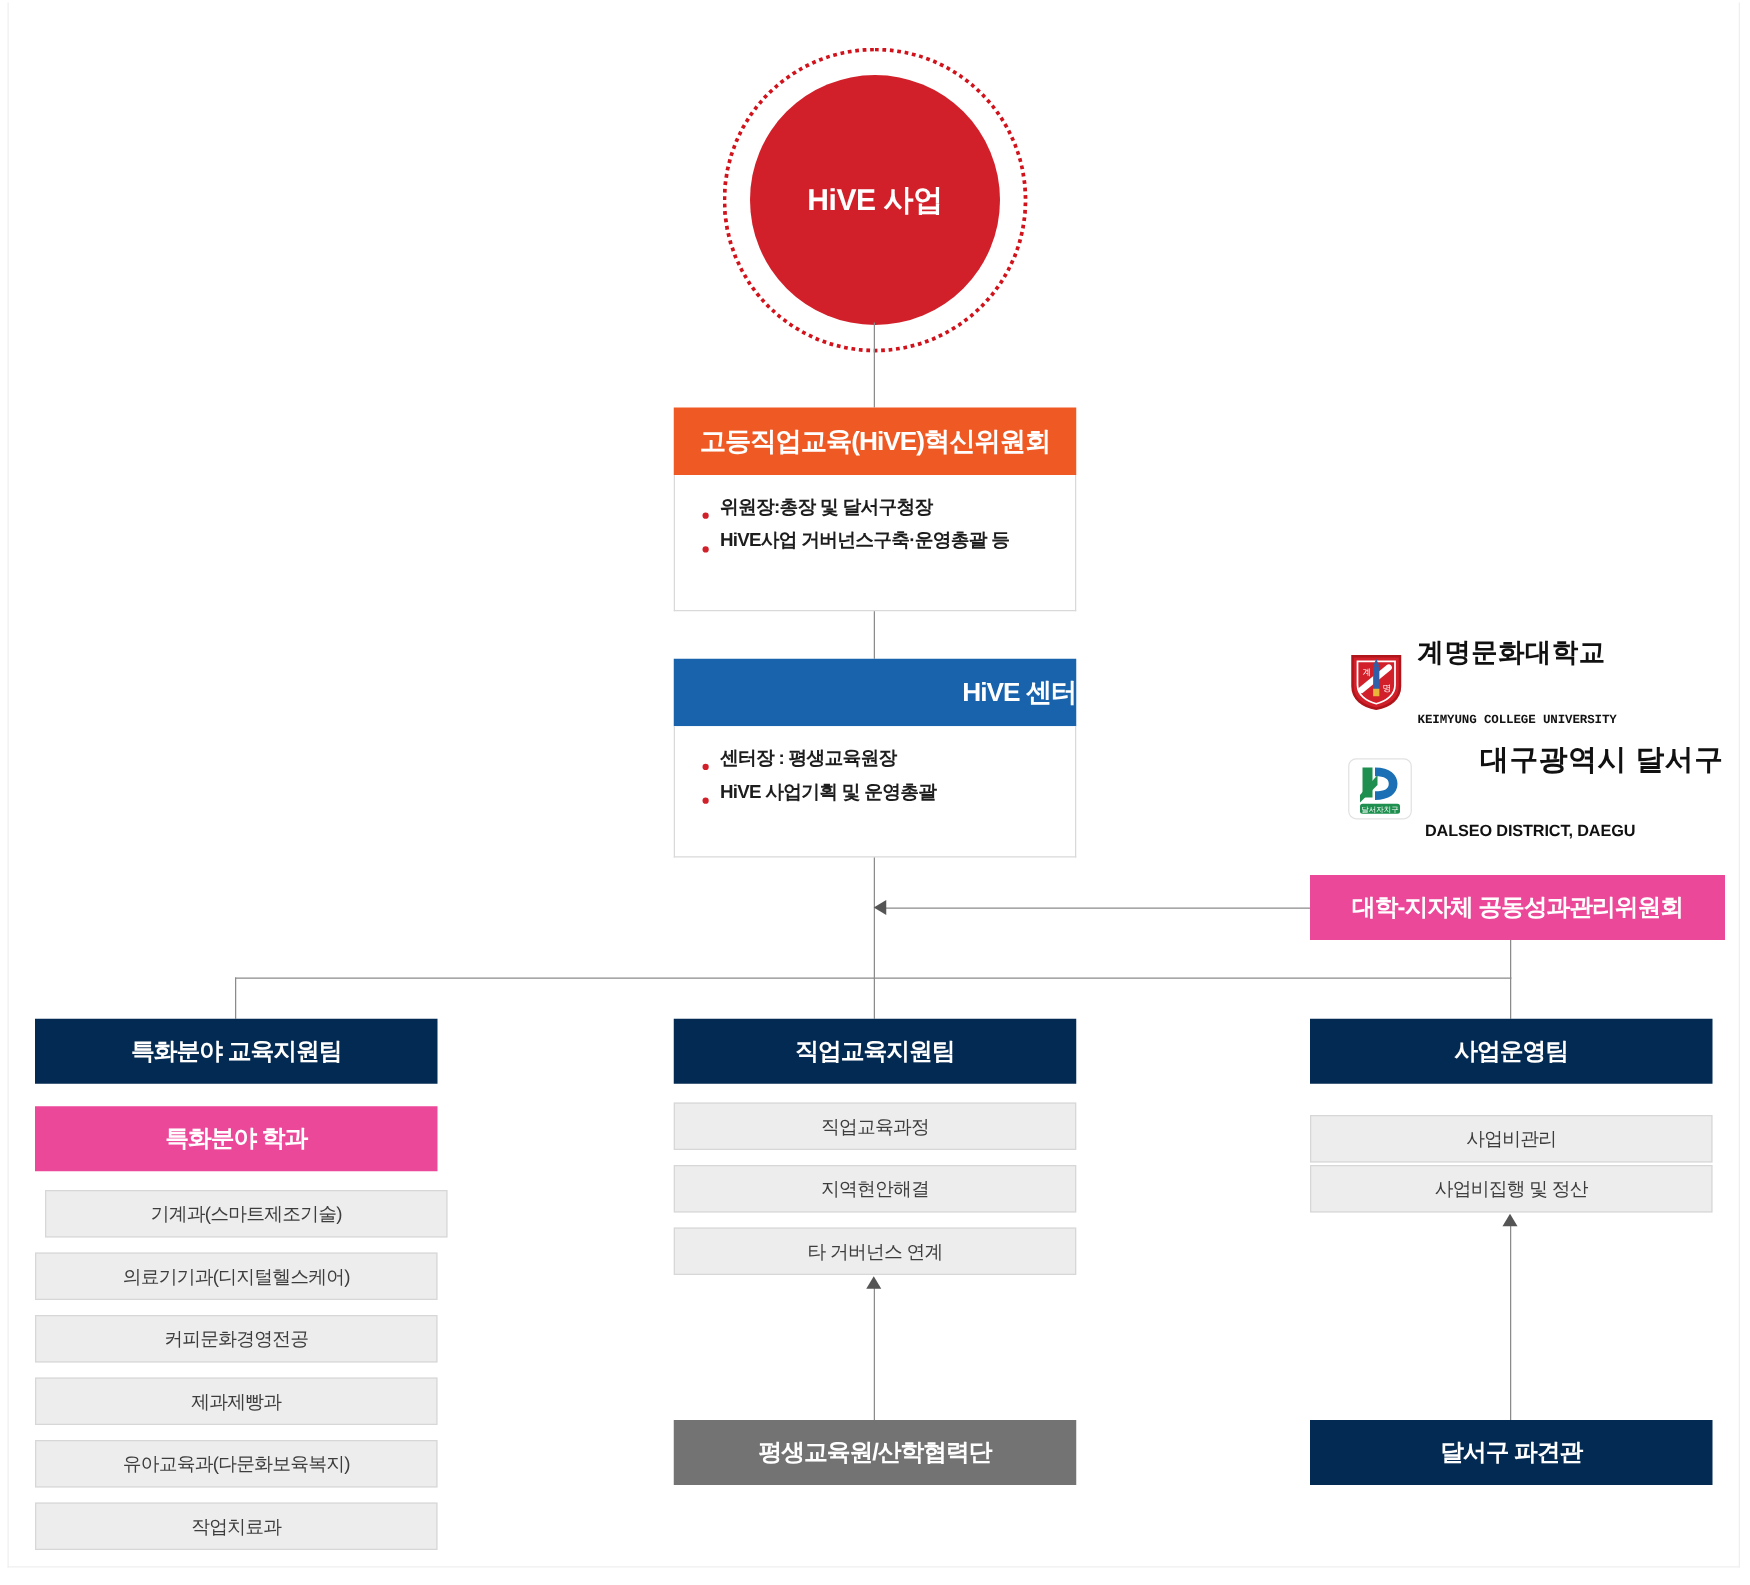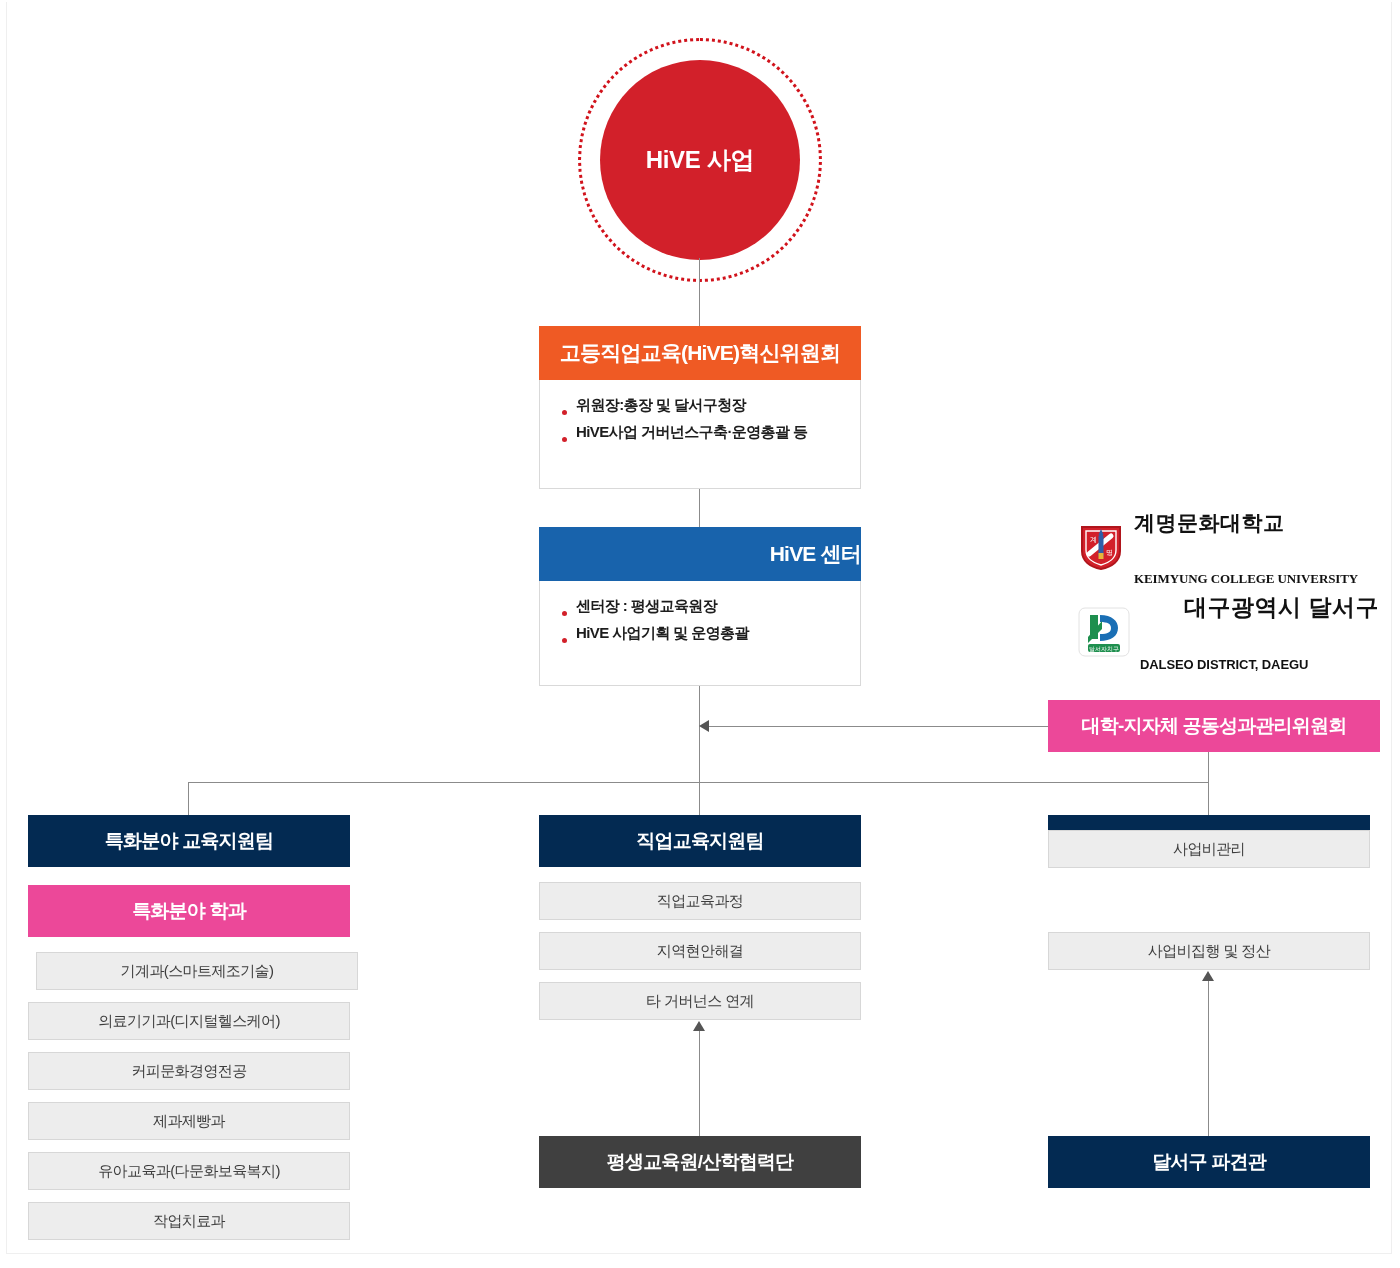--- a/index.html
+++ b/index.html
@@ -141,23 +141,23 @@
     display:flex;
     align-items:center;
   }
   .logo-mark{flex:0 0 auto;margin-right:10px;}
   .logo-text{display:flex;flex-direction:column;line-height:1;gap:36px;}
   .logo-kr{
     font-size:21px;font-weight:bold;color:#111111;letter-spacing:0.5px;
     white-space:nowrap;
   }
   .logo-en{
-    font-size:13px;font-weight:bold;color:#111111;letter-spacing:-0.1px;
+    font-size:10px;font-weight:bold;color:#111111;letter-spacing:-0.1px;
     margin-top:3px;white-space:nowrap;
-    font-family:Liberation Serif, serif;
+    font-family:Liberation Mono, monospace;
   }
   .logo-en.sans{font-family:"Liberation Sans","DejaVu Sans",sans-serif;font-size:13px;}
   .logo-kr.big{font-size:23px;padding-left:44px;}
 </style>
 </head>
 <body>
 
 <div id="stage">
 
   <div class="frame-border"></div>
@@ -256,28 +256,28 @@
   <div class="item-box" style="left:539px;top:932px;width:322px;height:38px;">
     <span>지역현안해결</span>
   </div>
   <div class="item-box" style="left:539px;top:982px;width:322px;height:38px;">
     <span>타 거버넌스 연계</span>
   </div>
 
   <div class="ln v" style="left:699px;top:1030px;height:110px;"></div>
   <div class="arrow-up" style="left:693px;top:1021px;"></div>
 
-  <div class="banner" style="left:539px;top:1136px;width:322px;height:52px;background:#404040;font-size:19px;">
+  <div class="banner" style="left:539px;top:1136px;width:322px;height:52px;background:#737373;font-size:19px;">
     <span>평생교육원/산학협력단</span>
   </div>
 
   <div class="banner" style="left:1048px;top:815px;width:322px;height:52px;background:#032a52;font-size:19px;">
     <span>사업운영팀</span>
   </div>
-  <div class="item-box" style="left:1048px;top:830px;width:322px;height:38px;">
+  <div class="item-box" style="left:1048px;top:892px;width:322px;height:38px;">
     <span>사업비관리</span>
   </div>
   <div class="item-box" style="left:1048px;top:932px;width:322px;height:38px;">
     <span>사업비집행 및 정산</span>
   </div>
 
   <div class="ln v" style="left:1208px;top:980px;height:160px;"></div>
   <div class="arrow-up" style="left:1202px;top:971px;"></div>
 
   <div class="banner" style="left:1048px;top:1136px;width:322px;height:52px;background:#032a52;font-size:19px;">

